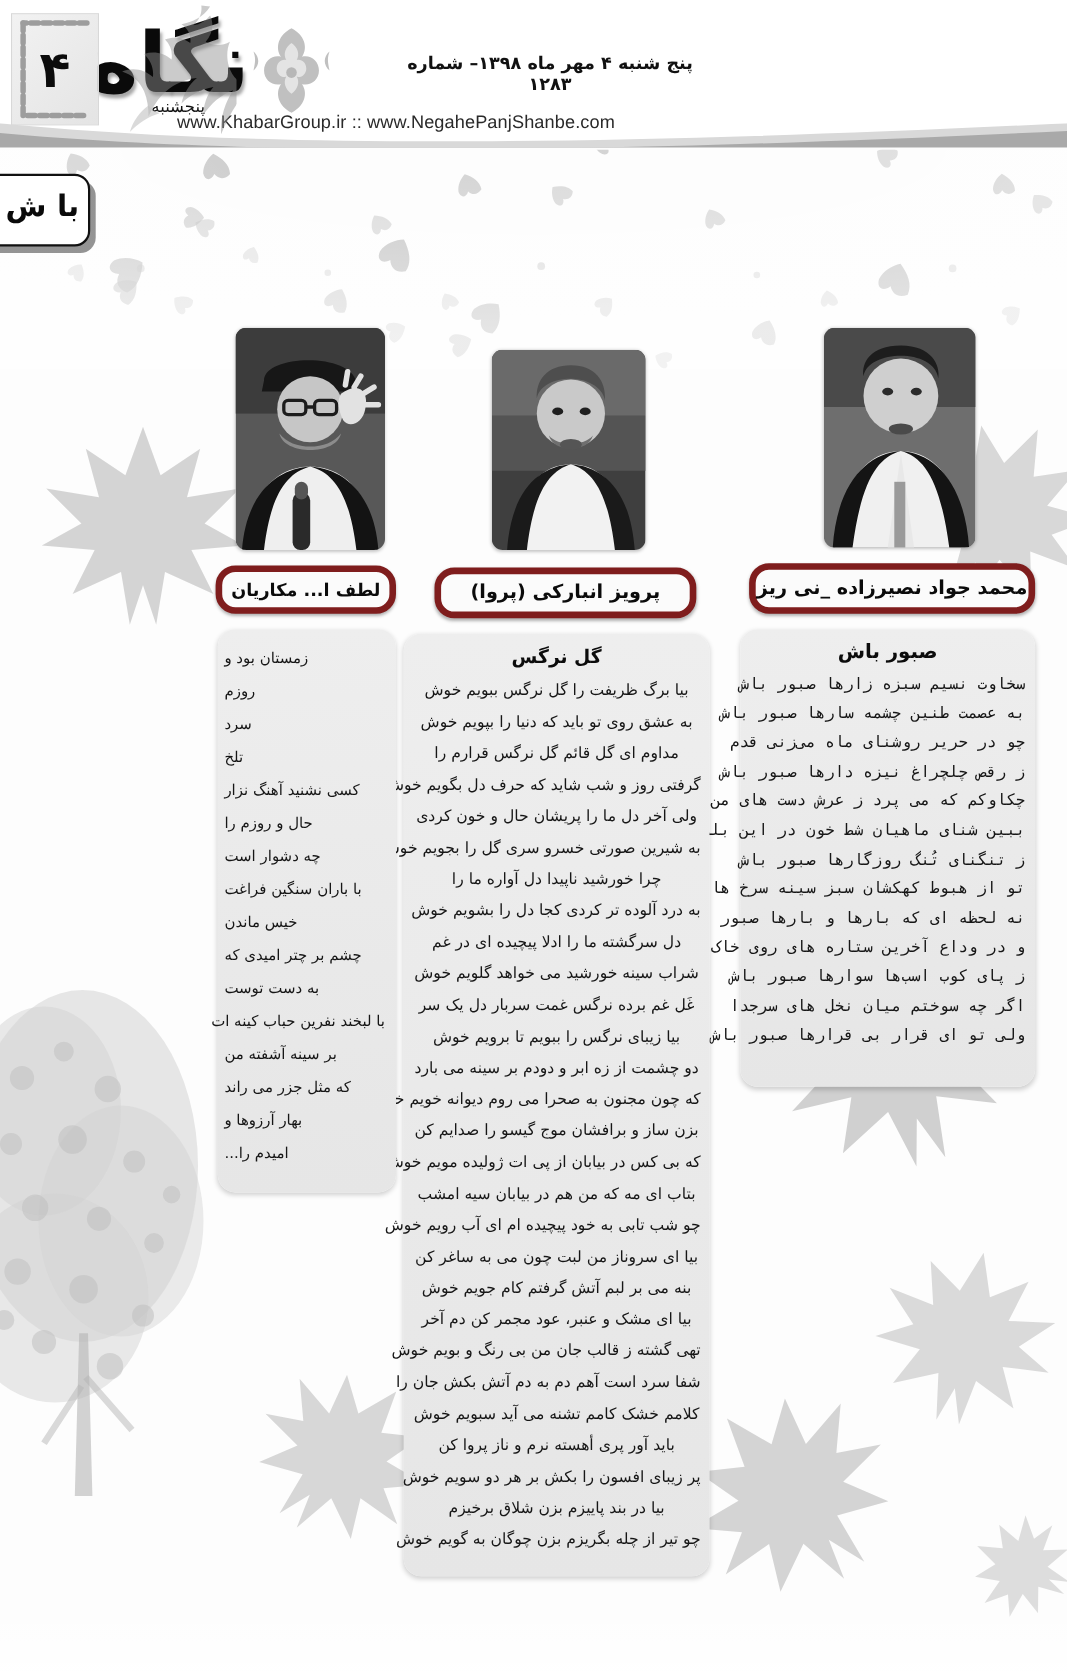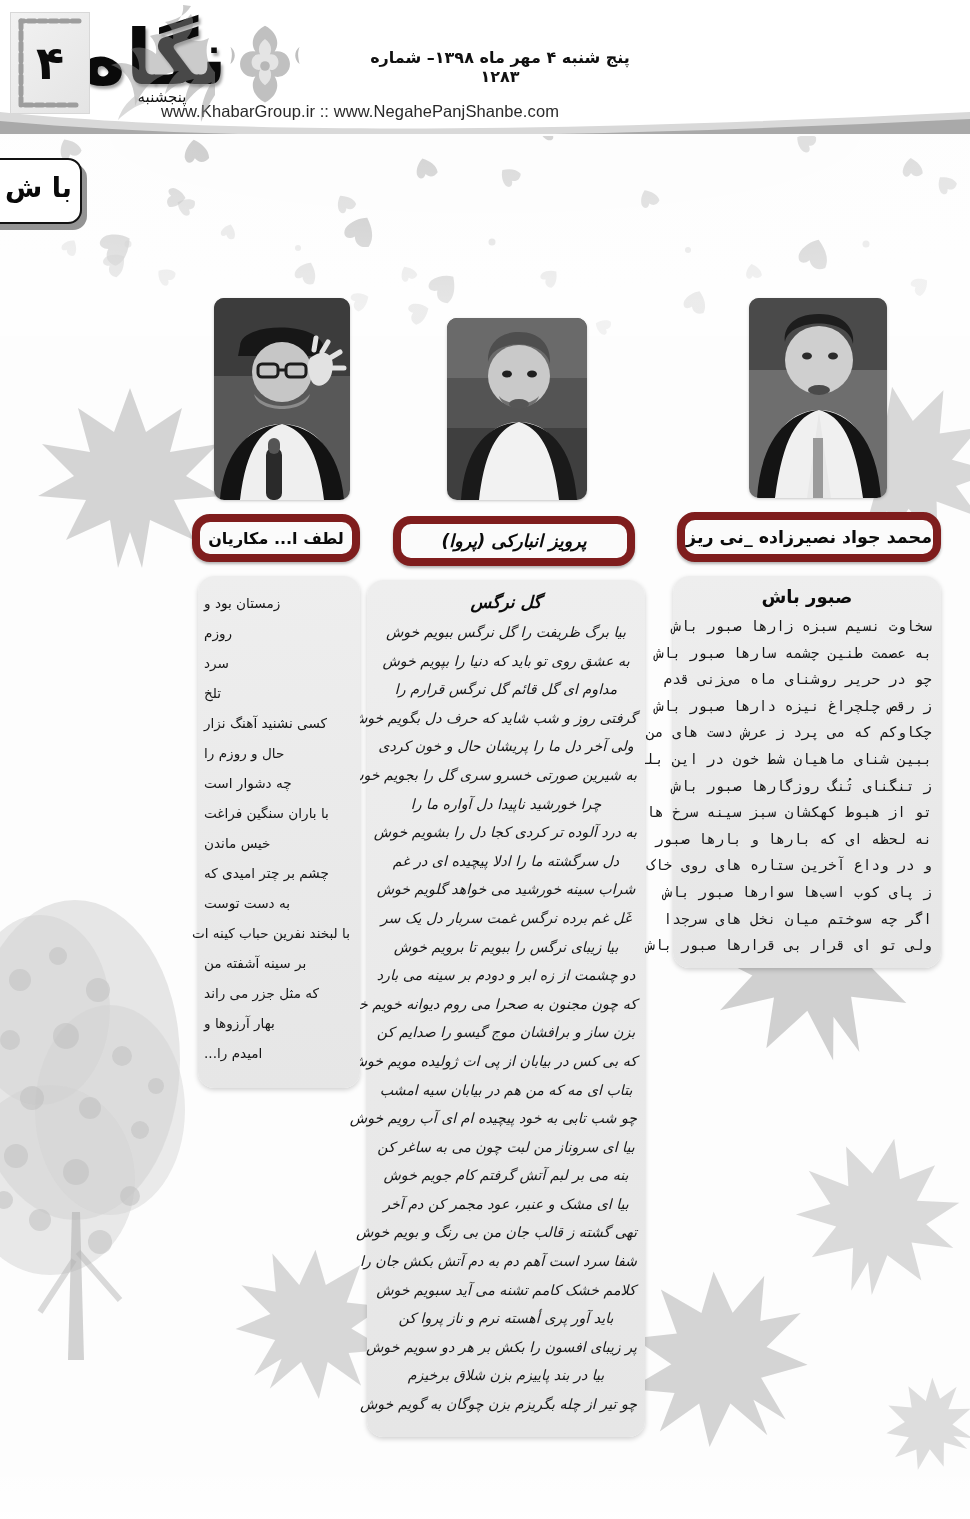--- a/index.html
+++ b/index.html
@@ -87,21 +87,21 @@
 
   .photo{
     background:#f4f4f4;border-radius:10px;overflow:hidden;
     box-shadow:0 1px 3px rgba(0,0,0,.22);
     position:relative;
   }
   .photo svg{width:100%;height:100%;display:block;}
 
   .namechip{
     background:#fbfbfb;
-    border:8px solid #7f1d1d;
+    border:6px solid #7f1d1d;
     border-radius:18px;
     text-align:center;
     color:#0b0b0b;font-weight:bold;
     box-shadow:0 2px 3px rgba(0,0,0,.3);
     display:flex;align-items:center;justify-content:center;
     direction:rtl;
   }
 
   .poembox{
     background:linear-gradient(180deg,#eeeeee 0%,#e9e9e9 60%,#e6e6e6 100%);
@@ -112,26 +112,26 @@
   }
   .poem-title{
     text-align:center;font-weight:bold;color:#0c0c0c;
   }
   .poem-line{ white-space:nowrap; }
 
   
   #colA{right:29px;top:298px;width:250px;}
   #colA .photo{width:138px;height:200px;margin:0 54px 0 auto;}
   #colA .namechip{width:248px;height:34px;font-size:17.5px;margin-top:14px;}
-  #colA .poembox{width:250px;margin-top:14px;padding:10px 9px 8px 9px;}
+  #colA .poembox{width:250px;margin-top:14px;padding:10px 9px 32px 9px;}
   #colA .poem-title{font-size:18px;margin-bottom:7px;}
   #colA .poem-line{font-size:14.4px;line-height:26.6px;text-align:center;font-family:Liberation Mono, monospace;}
 
   
-  #colB{right:325px;top:318px;width:262px;font-style:italic;}
+  #colB{right:325px;top:318px;width:262px;}
   #colB .photo{width:140px;height:182px;margin:0 58px 0 auto;}
   #colB .namechip{width:226px;height:34px;font-size:17.5px;margin:16px auto 0 auto;}
   #colB .poembox{width:262px;margin-top:14px;padding:12px 8px 18px 8px;}
   #colB .poem-title{font-size:17px;margin-bottom:6px;}
   #colB .poem-line{font-size:14.2px;line-height:28.6px;text-align:center;}
 
   
   #colC{right:610px;top:298px;width:156px;}
   #colC .photo{width:136px;height:202px;margin:0 10px 0 auto;}
   #colC .namechip{width:152px;height:32px;font-size:16px;margin-top:14px;}

